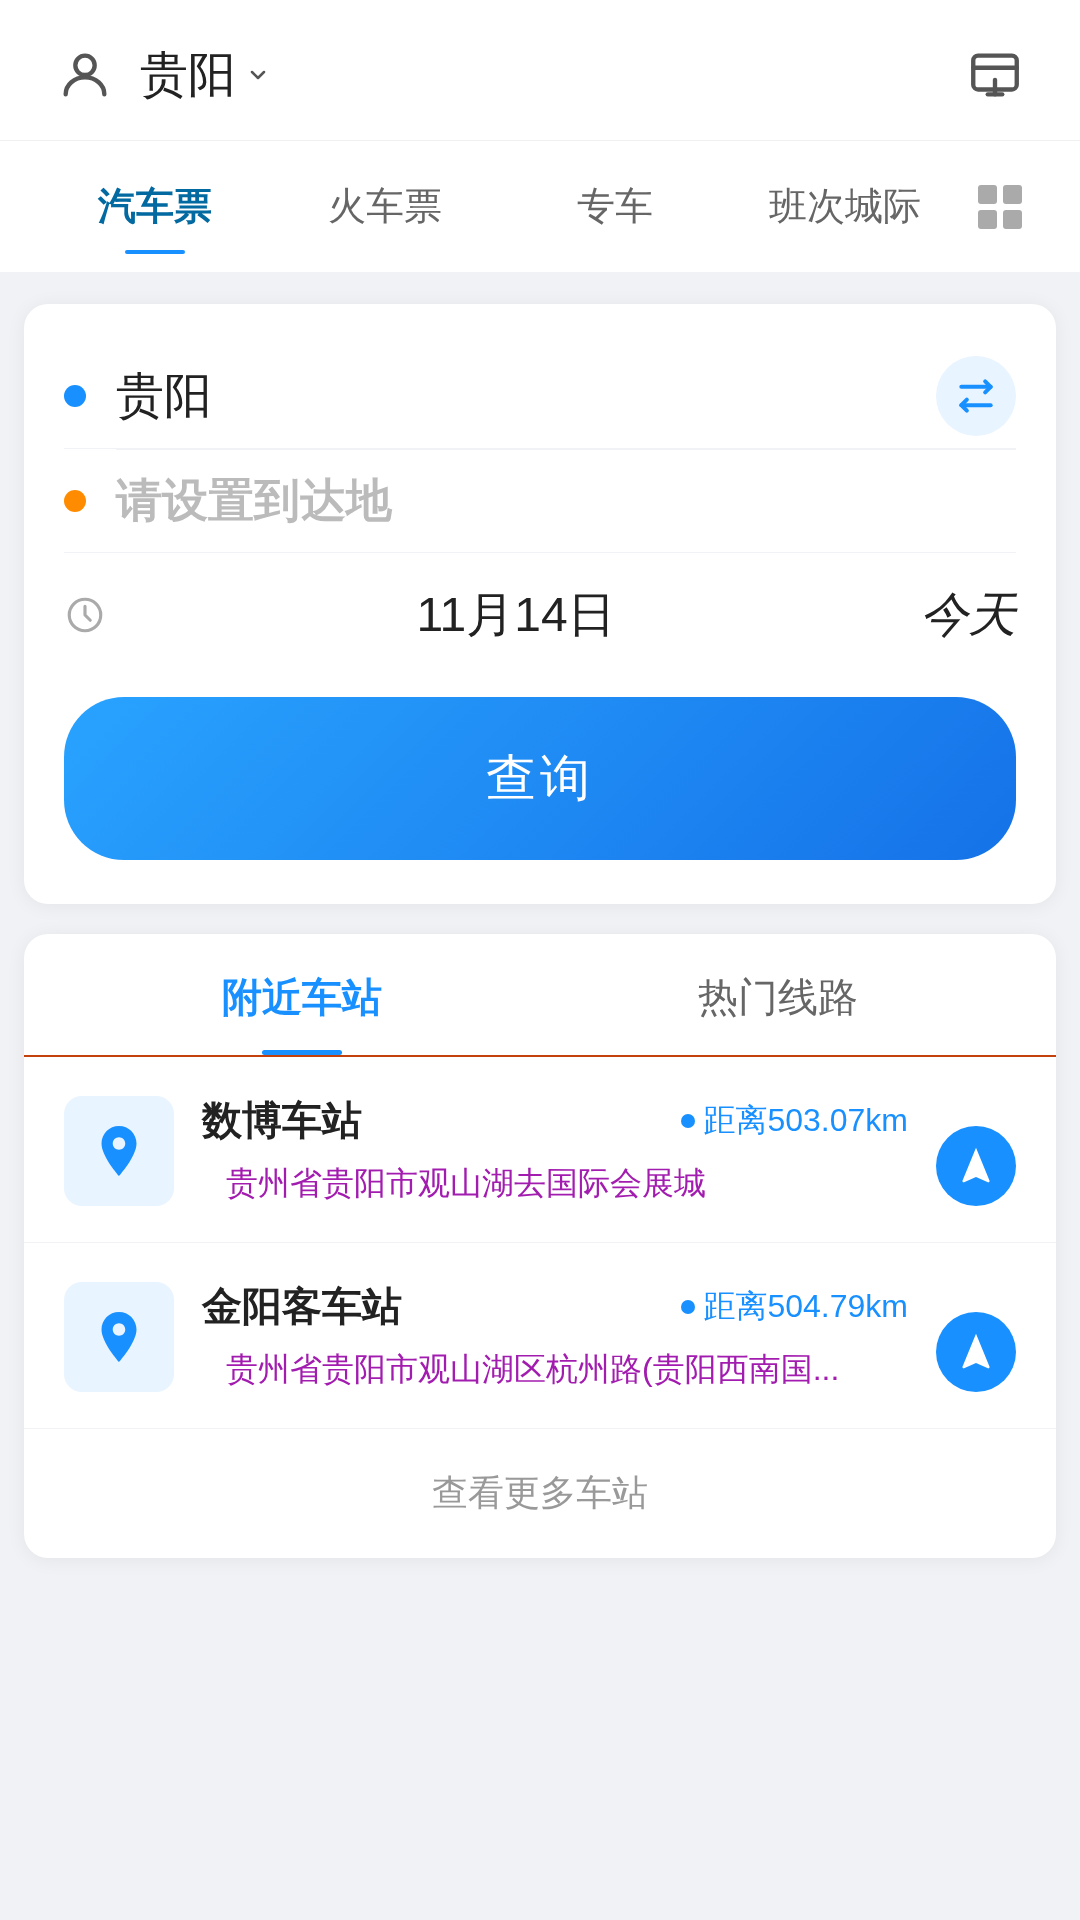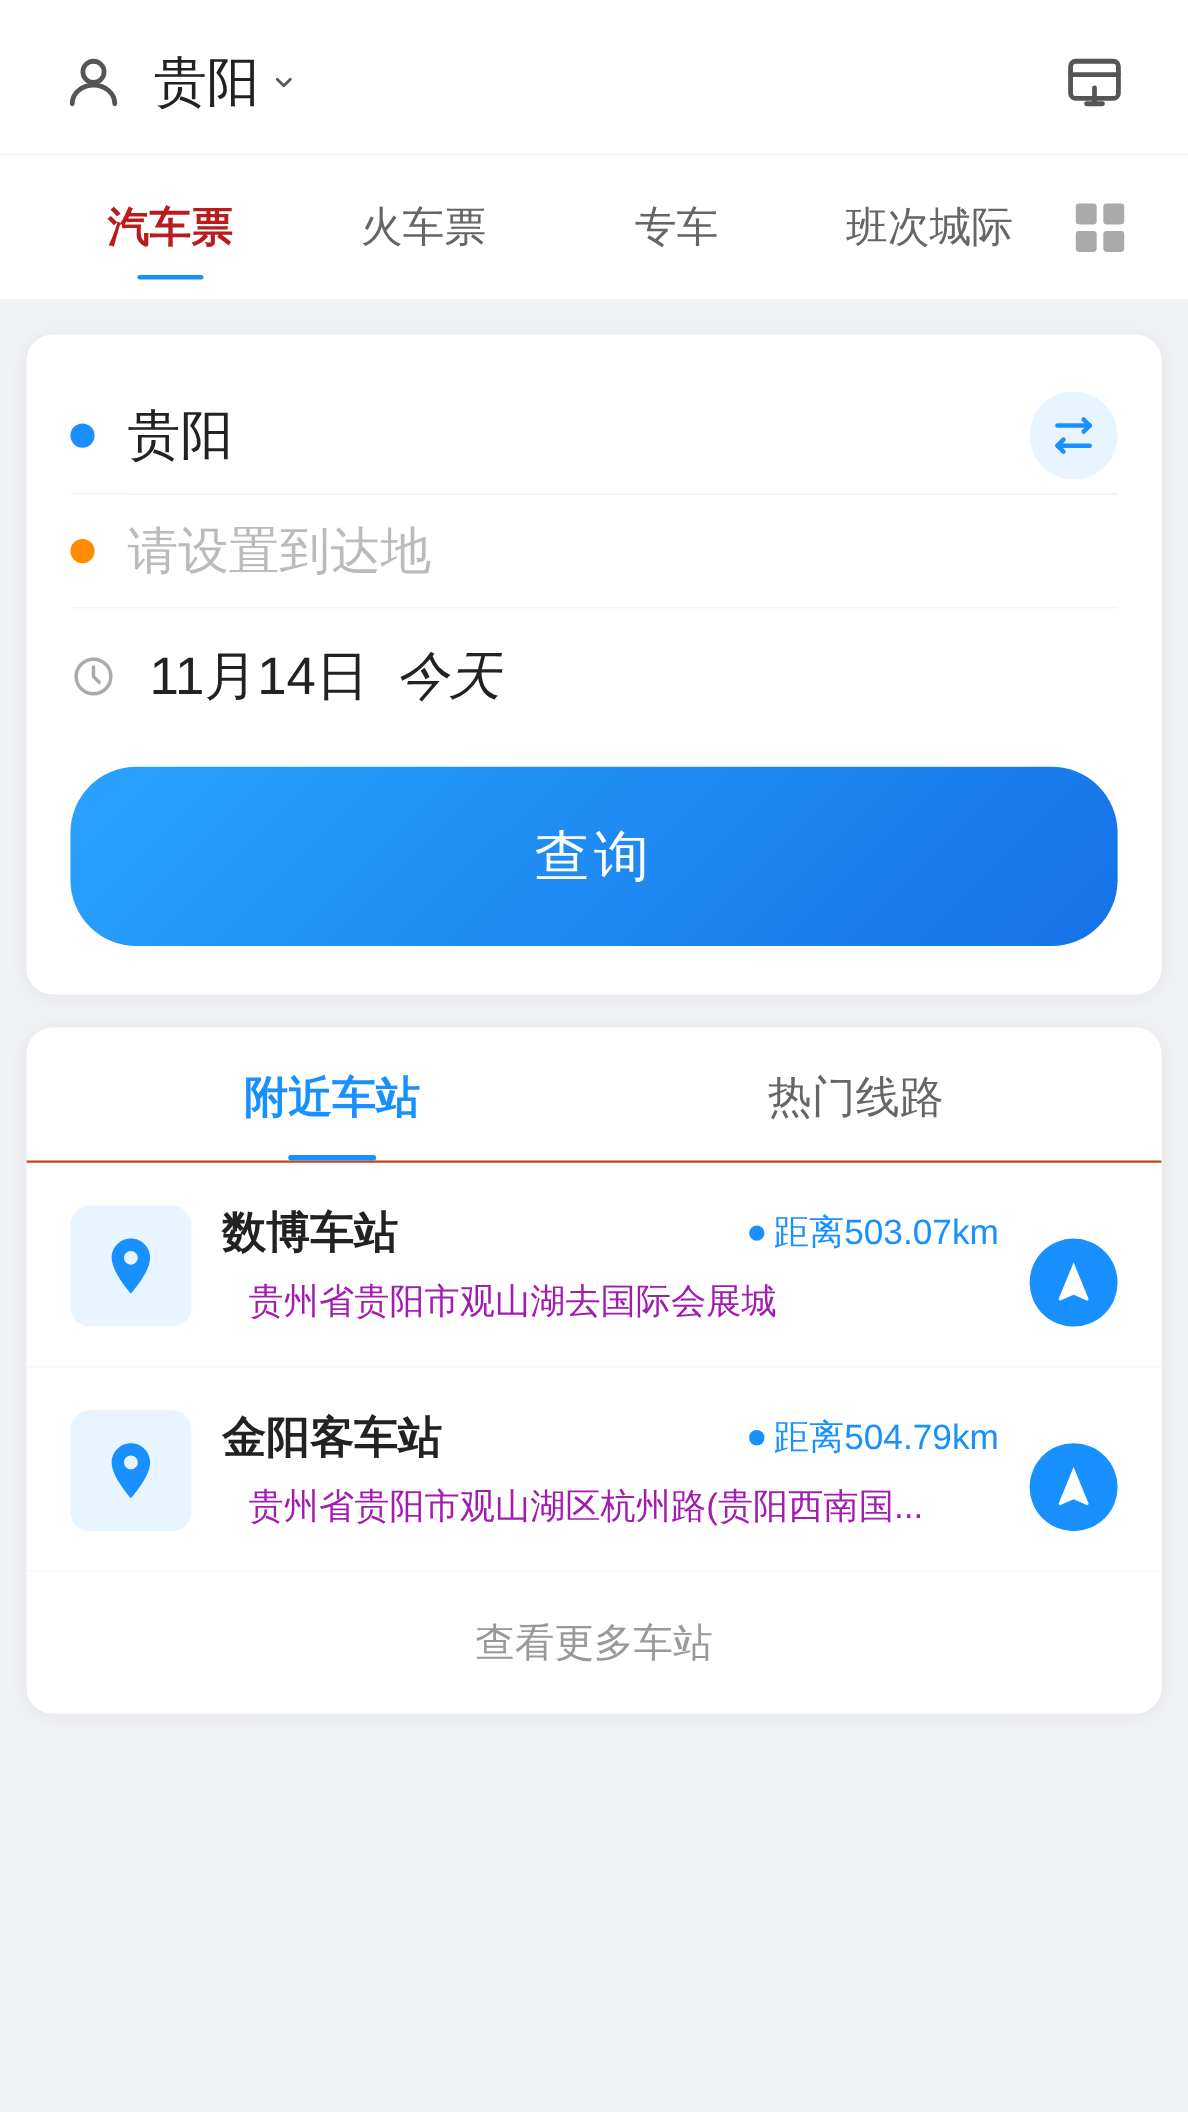--- a/index.html
+++ b/index.html
@@ -90,21 +90,21 @@
       flex: 1;
       text-align: center;
       font-size: 38px;
       padding: 20px 0;
       color: #666;
       cursor: pointer;
       position: relative;
     }
 
     .nav-tab.active {
-      color: #b91c1c;
+      color: #0369a1;
       font-weight: 600;
       font-family: Liberation Serif, serif;
     }
 
     .nav-tab.active::after {
       content: '';
       position: absolute;
       bottom: -2px;
       left: 50%;
       transform: translateX(-50%);
@@ -174,20 +174,21 @@
 
     .location-text {
       font-size: 48px;
       color: #222;
       font-weight: 400;
     }
 
     .location-placeholder {
       font-size: 46px;
       color: #bbb;
+      font-weight: bold;
     }
 
     .swap-btn {
       position: absolute;
       right: 0;
       top: 50%;
       transform: translateY(-50%);
       width: 80px;
       height: 80px;
       background: #e8f4ff;
@@ -208,20 +209,21 @@
     .divider {
       height: 1px;
       background: #f0f2f5;
       margin: 0 0 0 52px;
     }
 
     .date-row {
       display: flex;
       align-items: center;
       padding: 30px 0 20px;
+      justify-content: space-between;
     }
 
     .clock-icon {
       width: 42px;
       height: 42px;
       margin-right: 30px;
       flex-shrink: 0;
     }
 
     .date-text {

